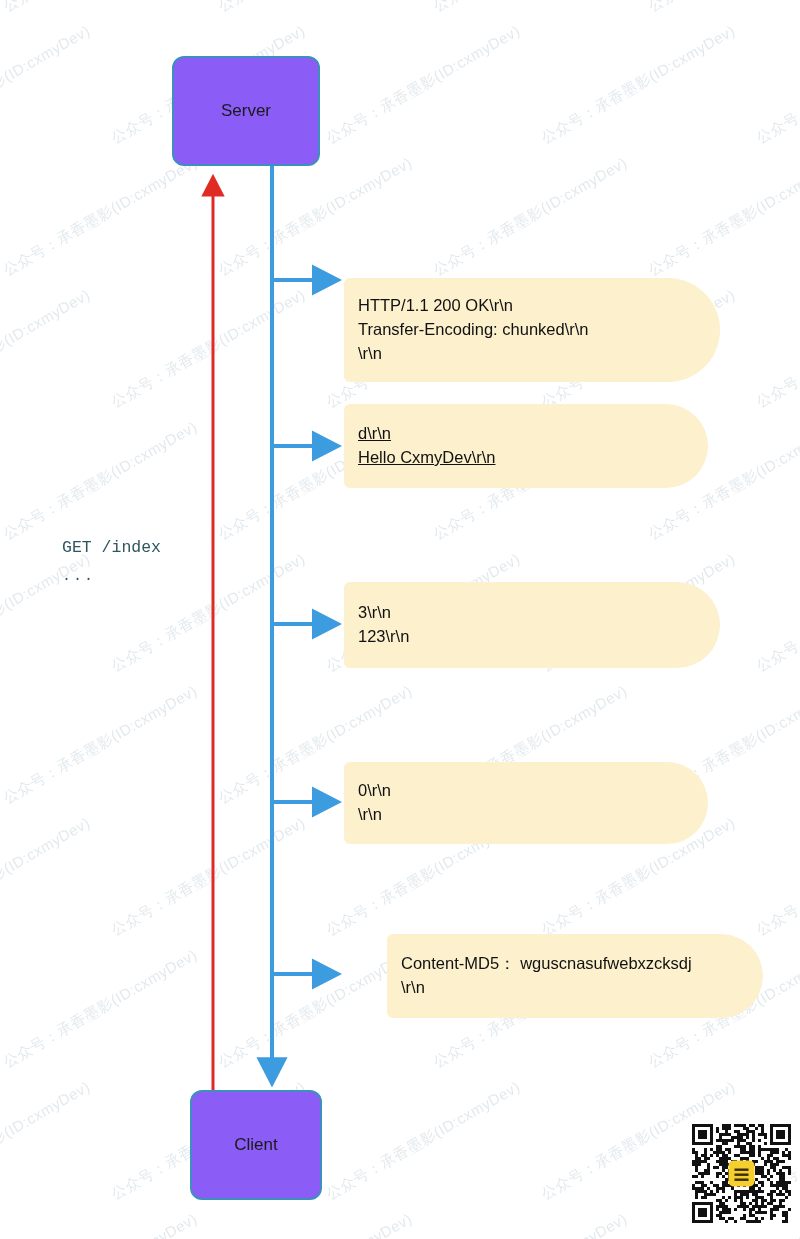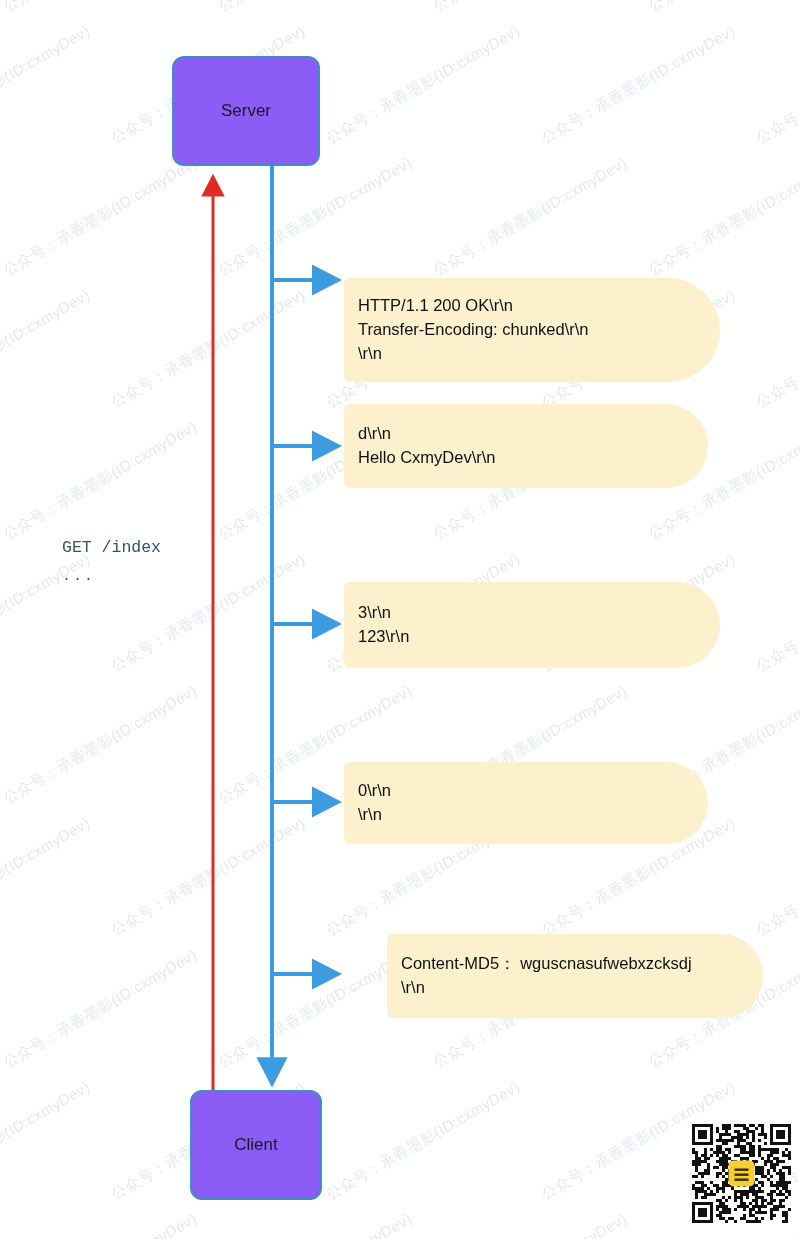--- a/index.html
+++ b/index.html
@@ -35,21 +35,21 @@
     position:absolute;z-index:20;box-sizing:border-box;
     background:#fcf0cd;border:2px solid #e0b council;border-color:#e0b33c;
     display:flex;flex-direction:column;justify-content:center;
     padding:8px 0 8px 14px;
     color:#111;font-size:16.5px;line-height:1.45;
     white-space:pre;
   }
   .msg .ln{display:block;}
 
   #msg-0{left:344px;top:244px;width:376px;height:104px;border-radius:6px 52px 52px 6px;margin-top:34px;}
-  #msg-1{left:344px;top:404px;width:364px;height:84px;border-radius:6px 42px 42px 6px;}
+  #msg-1{left:344px;top:404px;width:364px;height:84px;border-radius:6px 42px 42px 6px;text-decoration:underline;}
   #msg-2{left:344px;top:582px;width:376px;height:86px;border-radius:6px 43px 43px 6px;}
   #msg-3{left:344px;top:762px;width:364px;height:82px;border-radius:6px 41px 41px 6px;}
   #msg-4{left:344px;top:934px;width:376px;height:84px;border-radius:6px 42px 42px 6px;margin-left:43px;}
 
   
   #req-label{
     position:absolute;z-index:20;left:62px;top:532px;width:180px;
     color:#2f5560;font-size:16.5px;line-height:1.9;font-family:Liberation Mono, monospace;
   }
   #req-label .dots{display:block;color:#2f5560;font-size:15px;letter-spacing:2px;}

